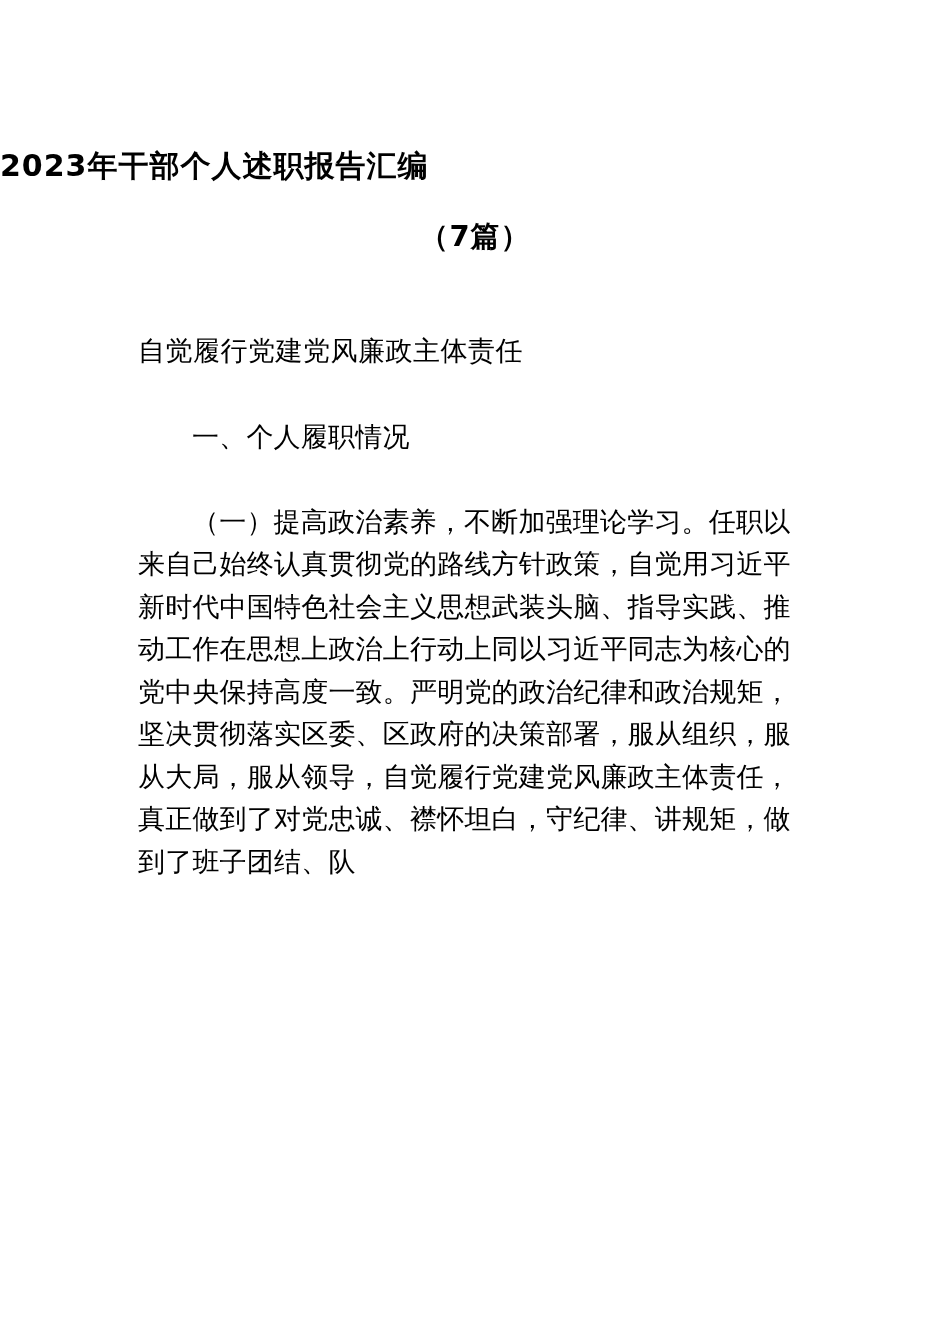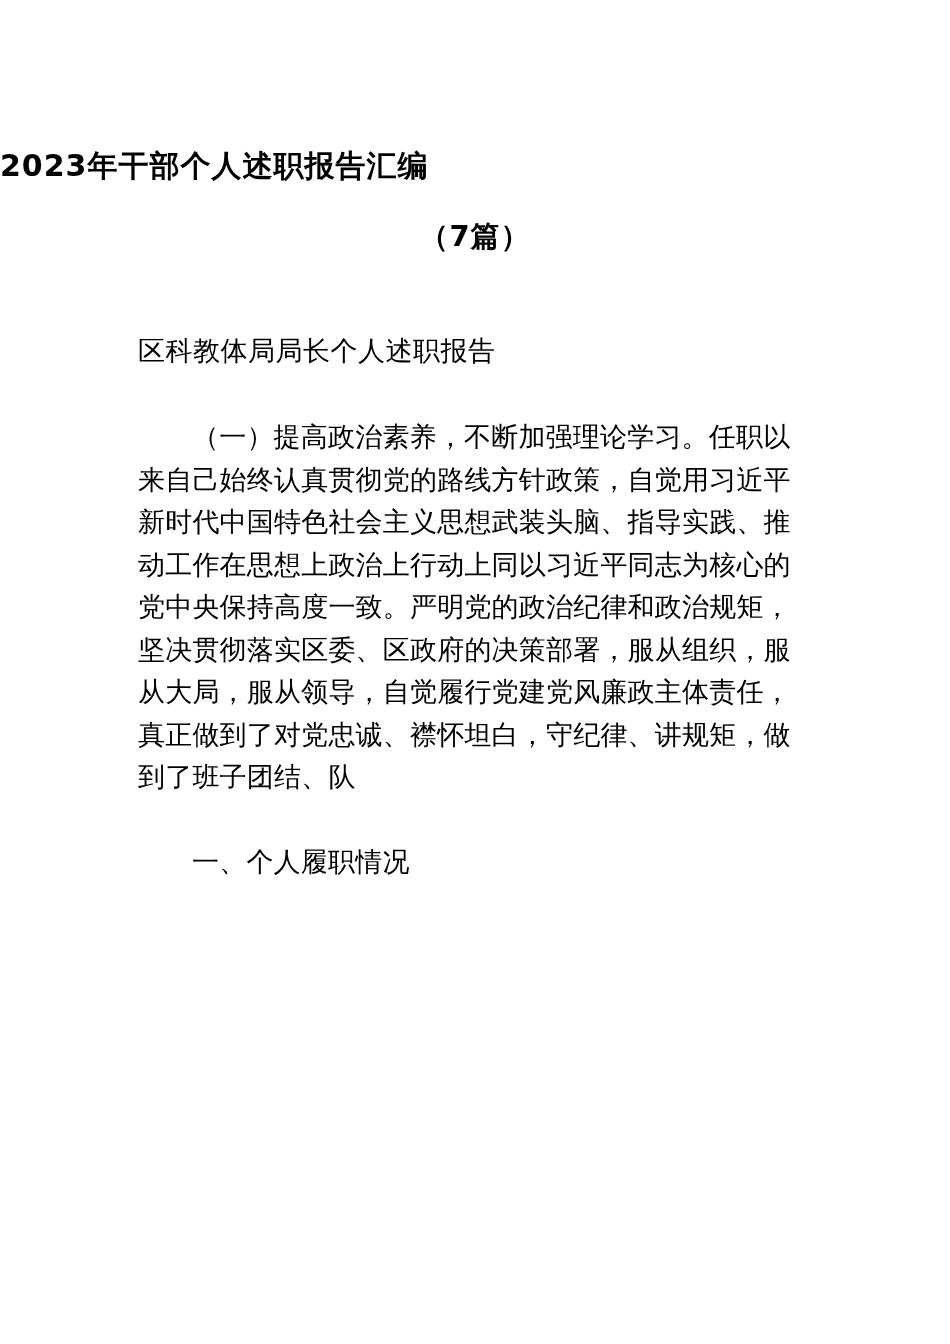--- a/index.html
+++ b/index.html
@@ -93,22 +93,22 @@
 <body>
 
 <div class="page">
 
   <div class="doc-title">2023年干部个人述职报告汇编</div>
 
   <div class="doc-subtitle">（7篇）</div>
 
   <div class="body-area">
 
-    <div class="article-title">区科教体局局长个人述职报告</div>
+    <div class="article-title">自觉履行党建党风廉政主体责任</div>
 
 
+    <p class="heading-para">一、个人履职情况</p>
+
     <p class="heading-para">（一）提高政治素养，不断加强理论学习。任职以来自己始终认真贯彻党的路线方针政策，自觉用习近平新时代中国特色社会主义思想武装头脑、指导实践、推动工作在思想上政治上行动上同以习近平同志为核心的党中央保持高度一致。严明党的政治纪律和政治规矩，坚决贯彻落实区委、区政府的决策部署，服从组织，服从大局，服从领导，自觉履行党建党风廉政主体责任，真正做到了对党忠诚、襟怀坦白，守纪律、讲规矩，做到了班子团结、队</p>
-
-    <p class="heading-para">一、个人履职情况</p>
 
   </div>
 
 </div>
 
 </body></html>

